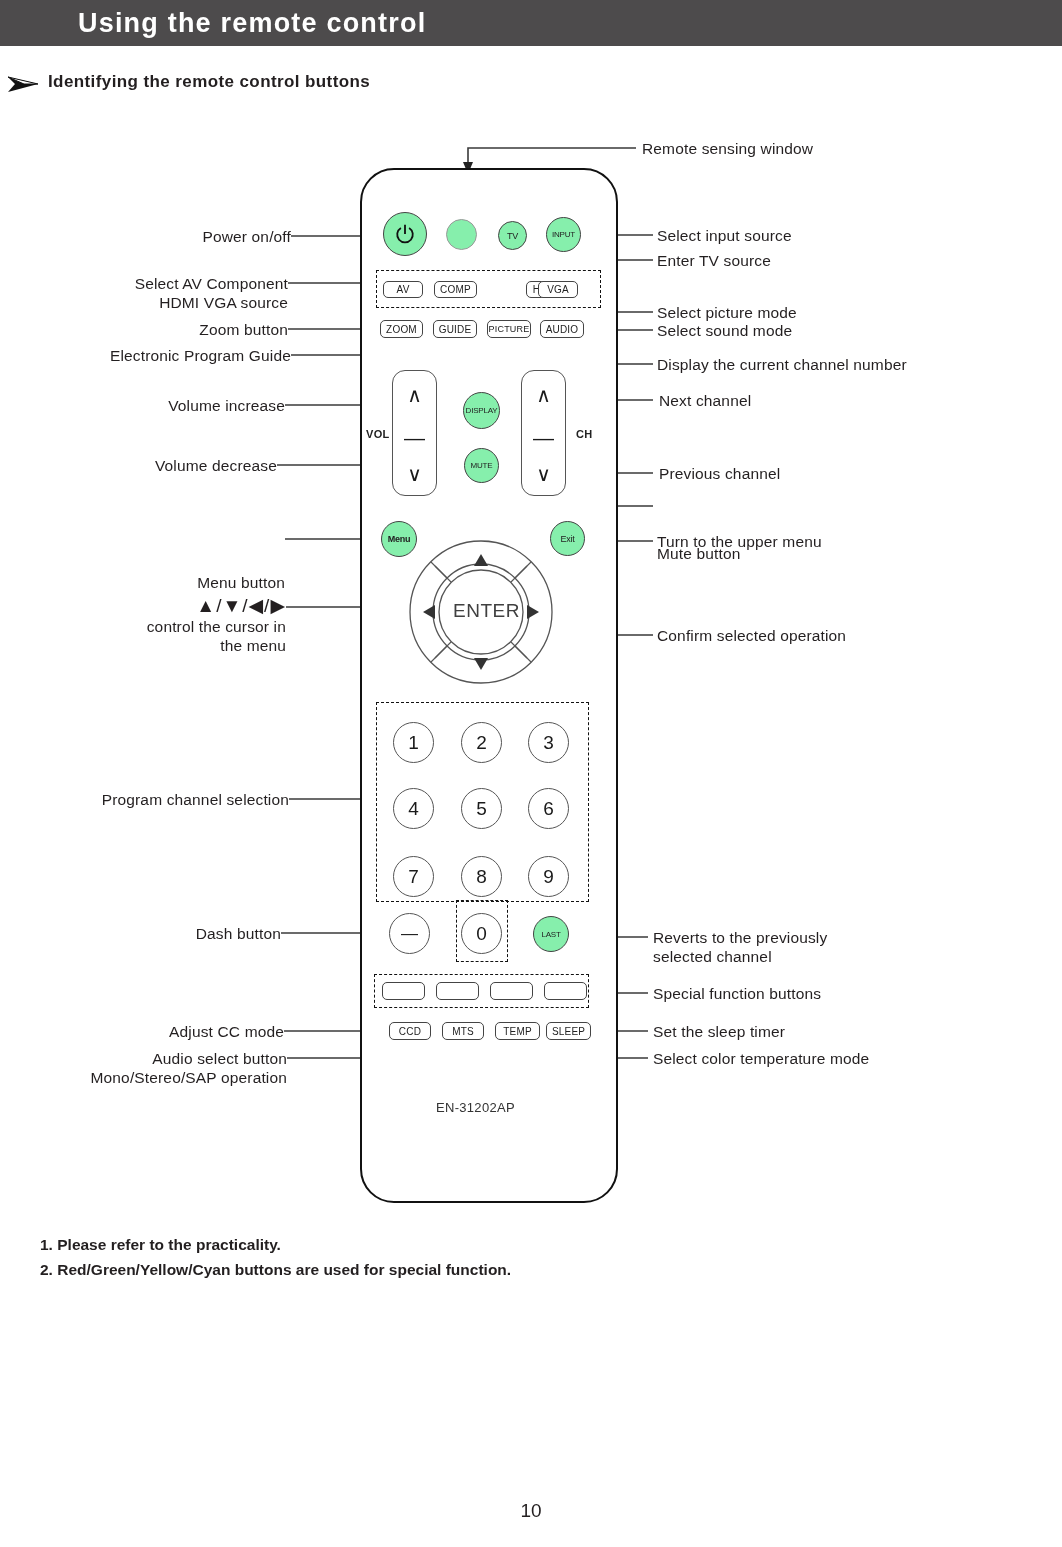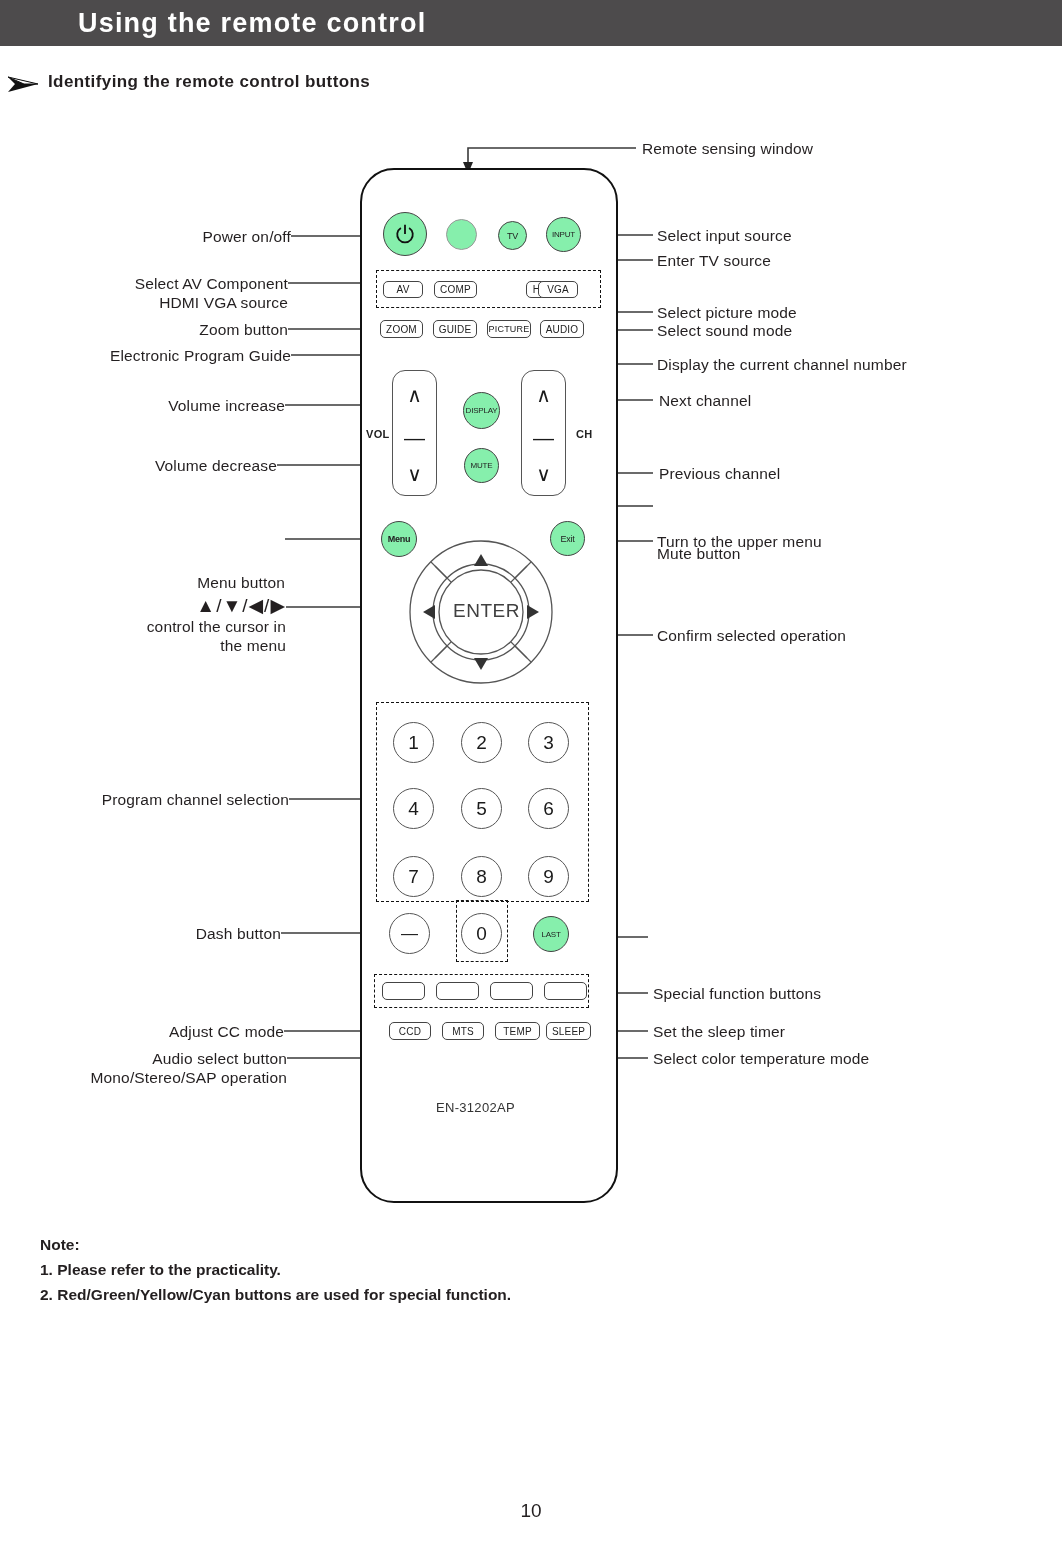--- a/index.html
+++ b/index.html
@@ -452,34 +452,37 @@
   </div>
 
   <div class="callout right" style="left:657px;top:532px;">
     <div>Turn to the upper menu</div>
   </div>
 
   <div class="callout right" style="left:657px;top:626px;">
     <div>Confirm selected operation</div>
   </div>
 
+  <div class="callout right" style="left:653px;top:928px;">
+    <div>Reverts to the previously</div>
+    <div>selected channel</div>
+  </div>
 
   <div class="callout right" style="left:653px;top:984px;">
     <div>Special function buttons</div>
   </div>
 
   <div class="callout right" style="left:653px;top:1022px;">
     <div>Set the sleep timer</div>
   </div>
 
   <div class="callout right" style="left:653px;top:1049px;">
     <div>Select color temperature mode</div>
   </div>
 
   <div id="note-block">
-    <div>Note:</div>
     <div>1. Please refer to the practicality.</div>
     <div>2. Red/Green/Yellow/Cyan buttons are used for special function.</div>
   </div>
 
   <div id="page-number">10</div>
 
 </div>
 
 </body></html>

